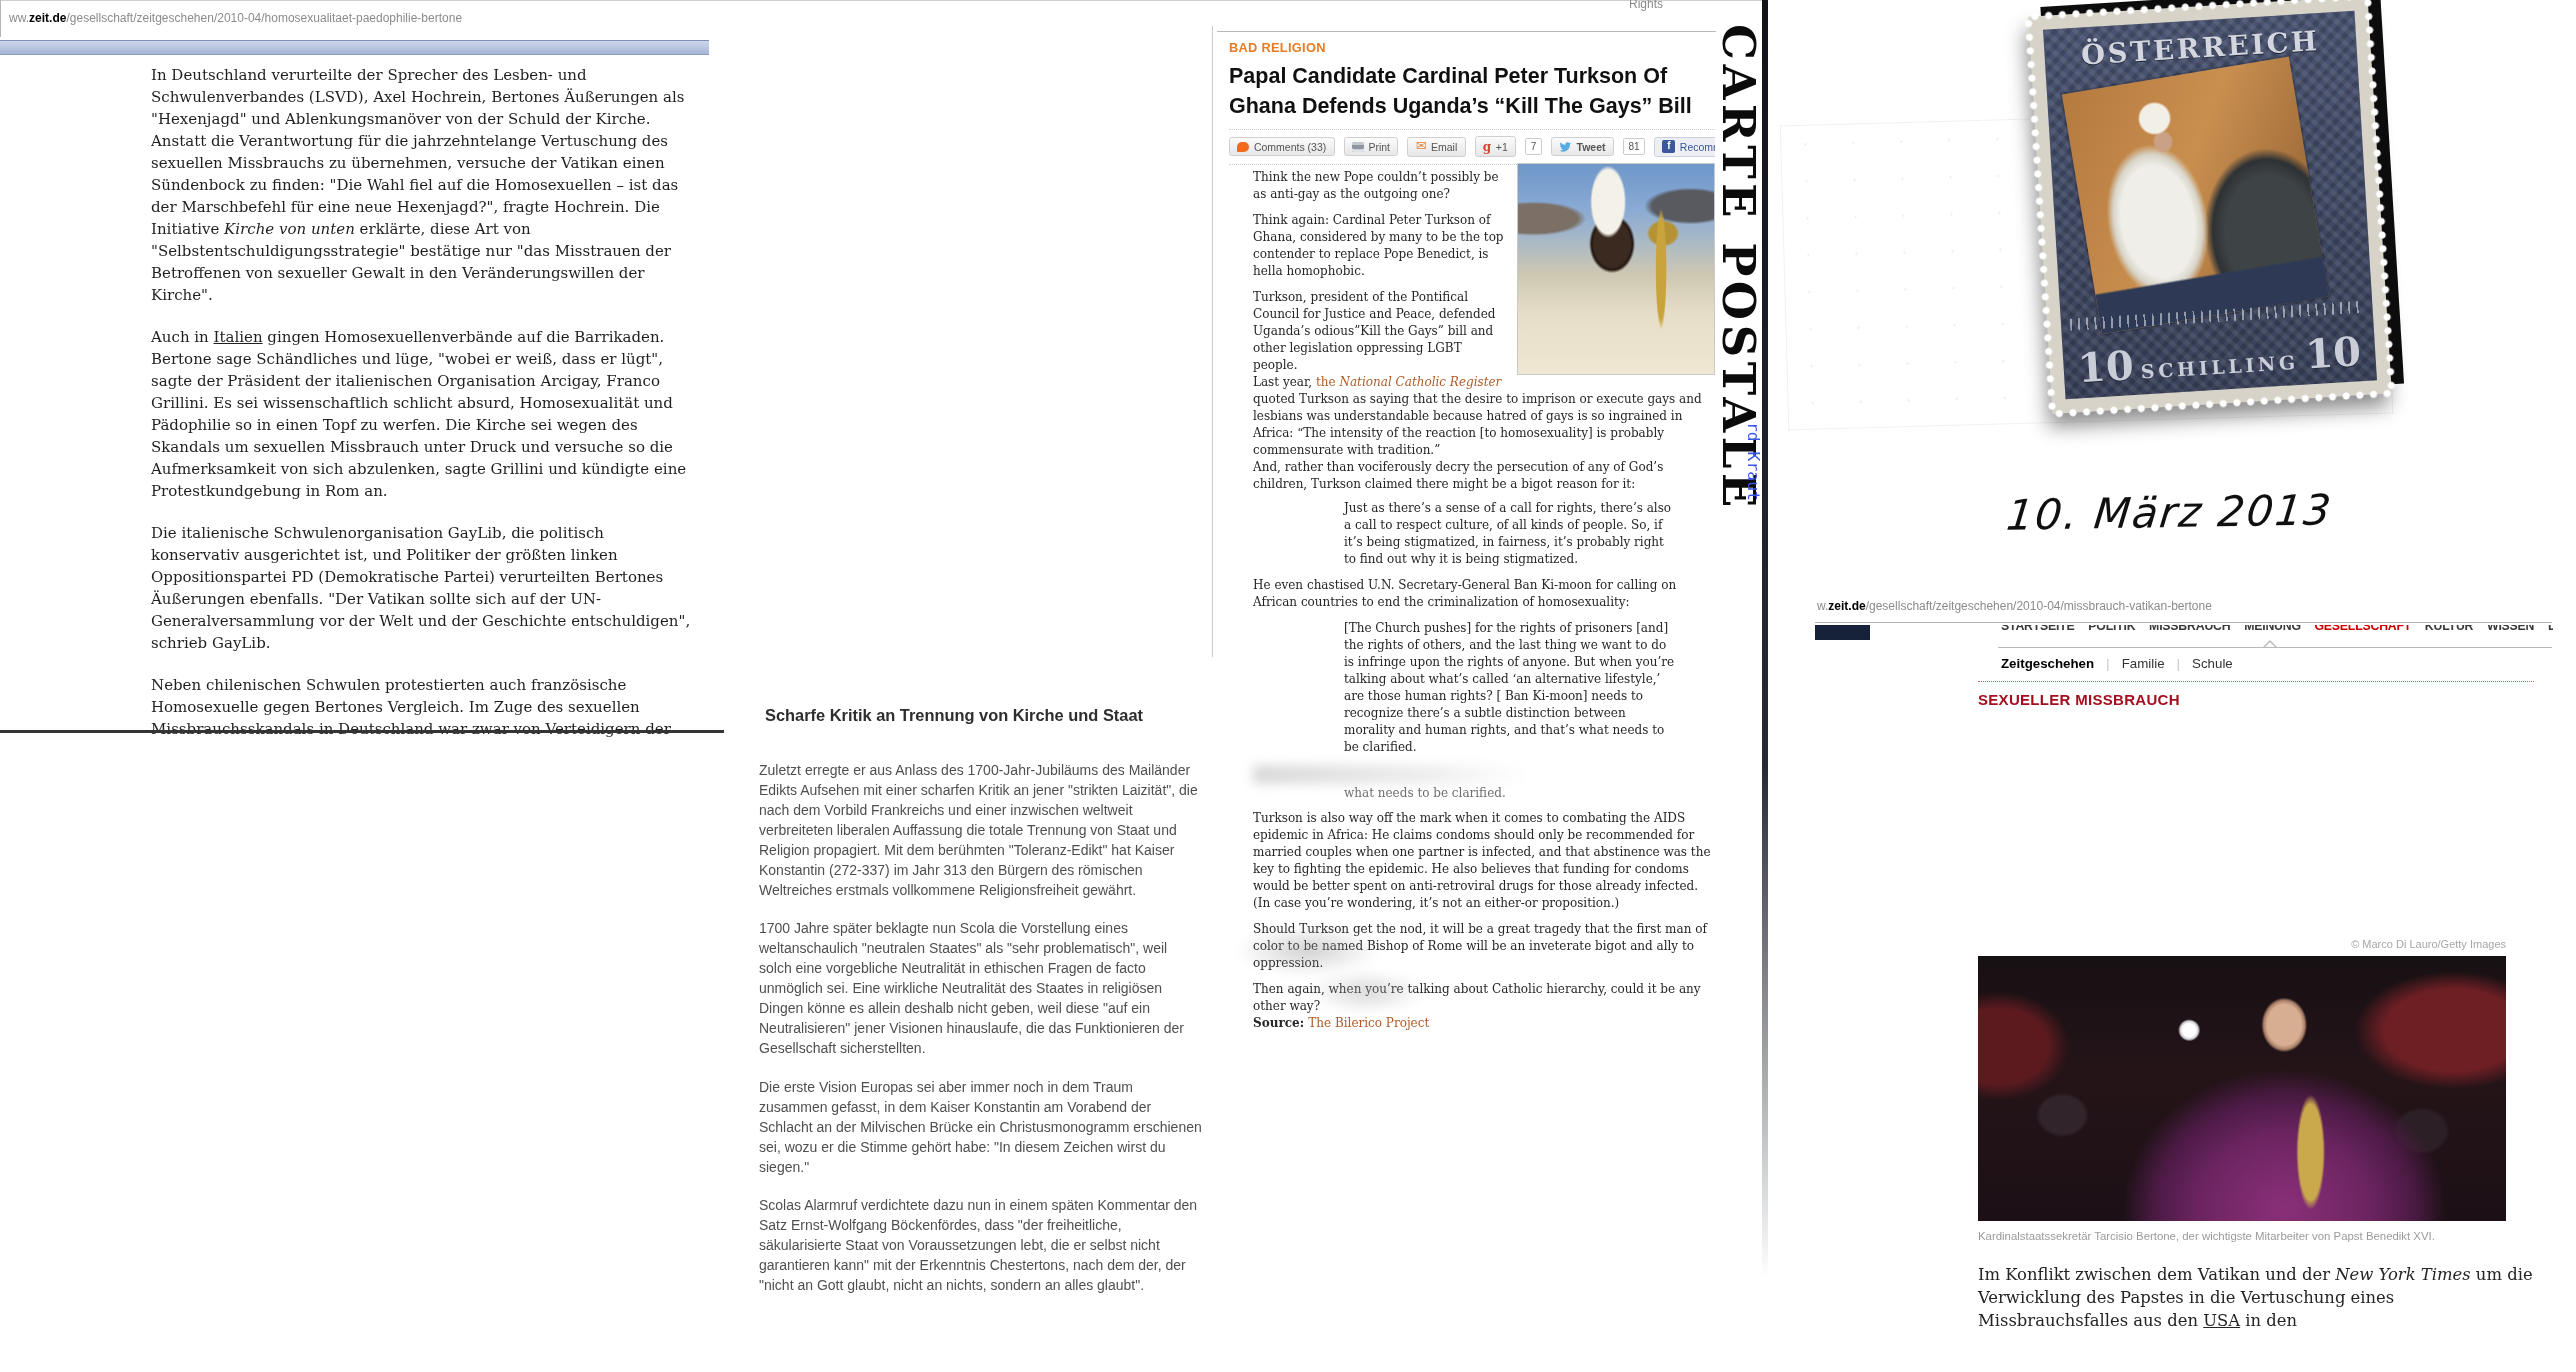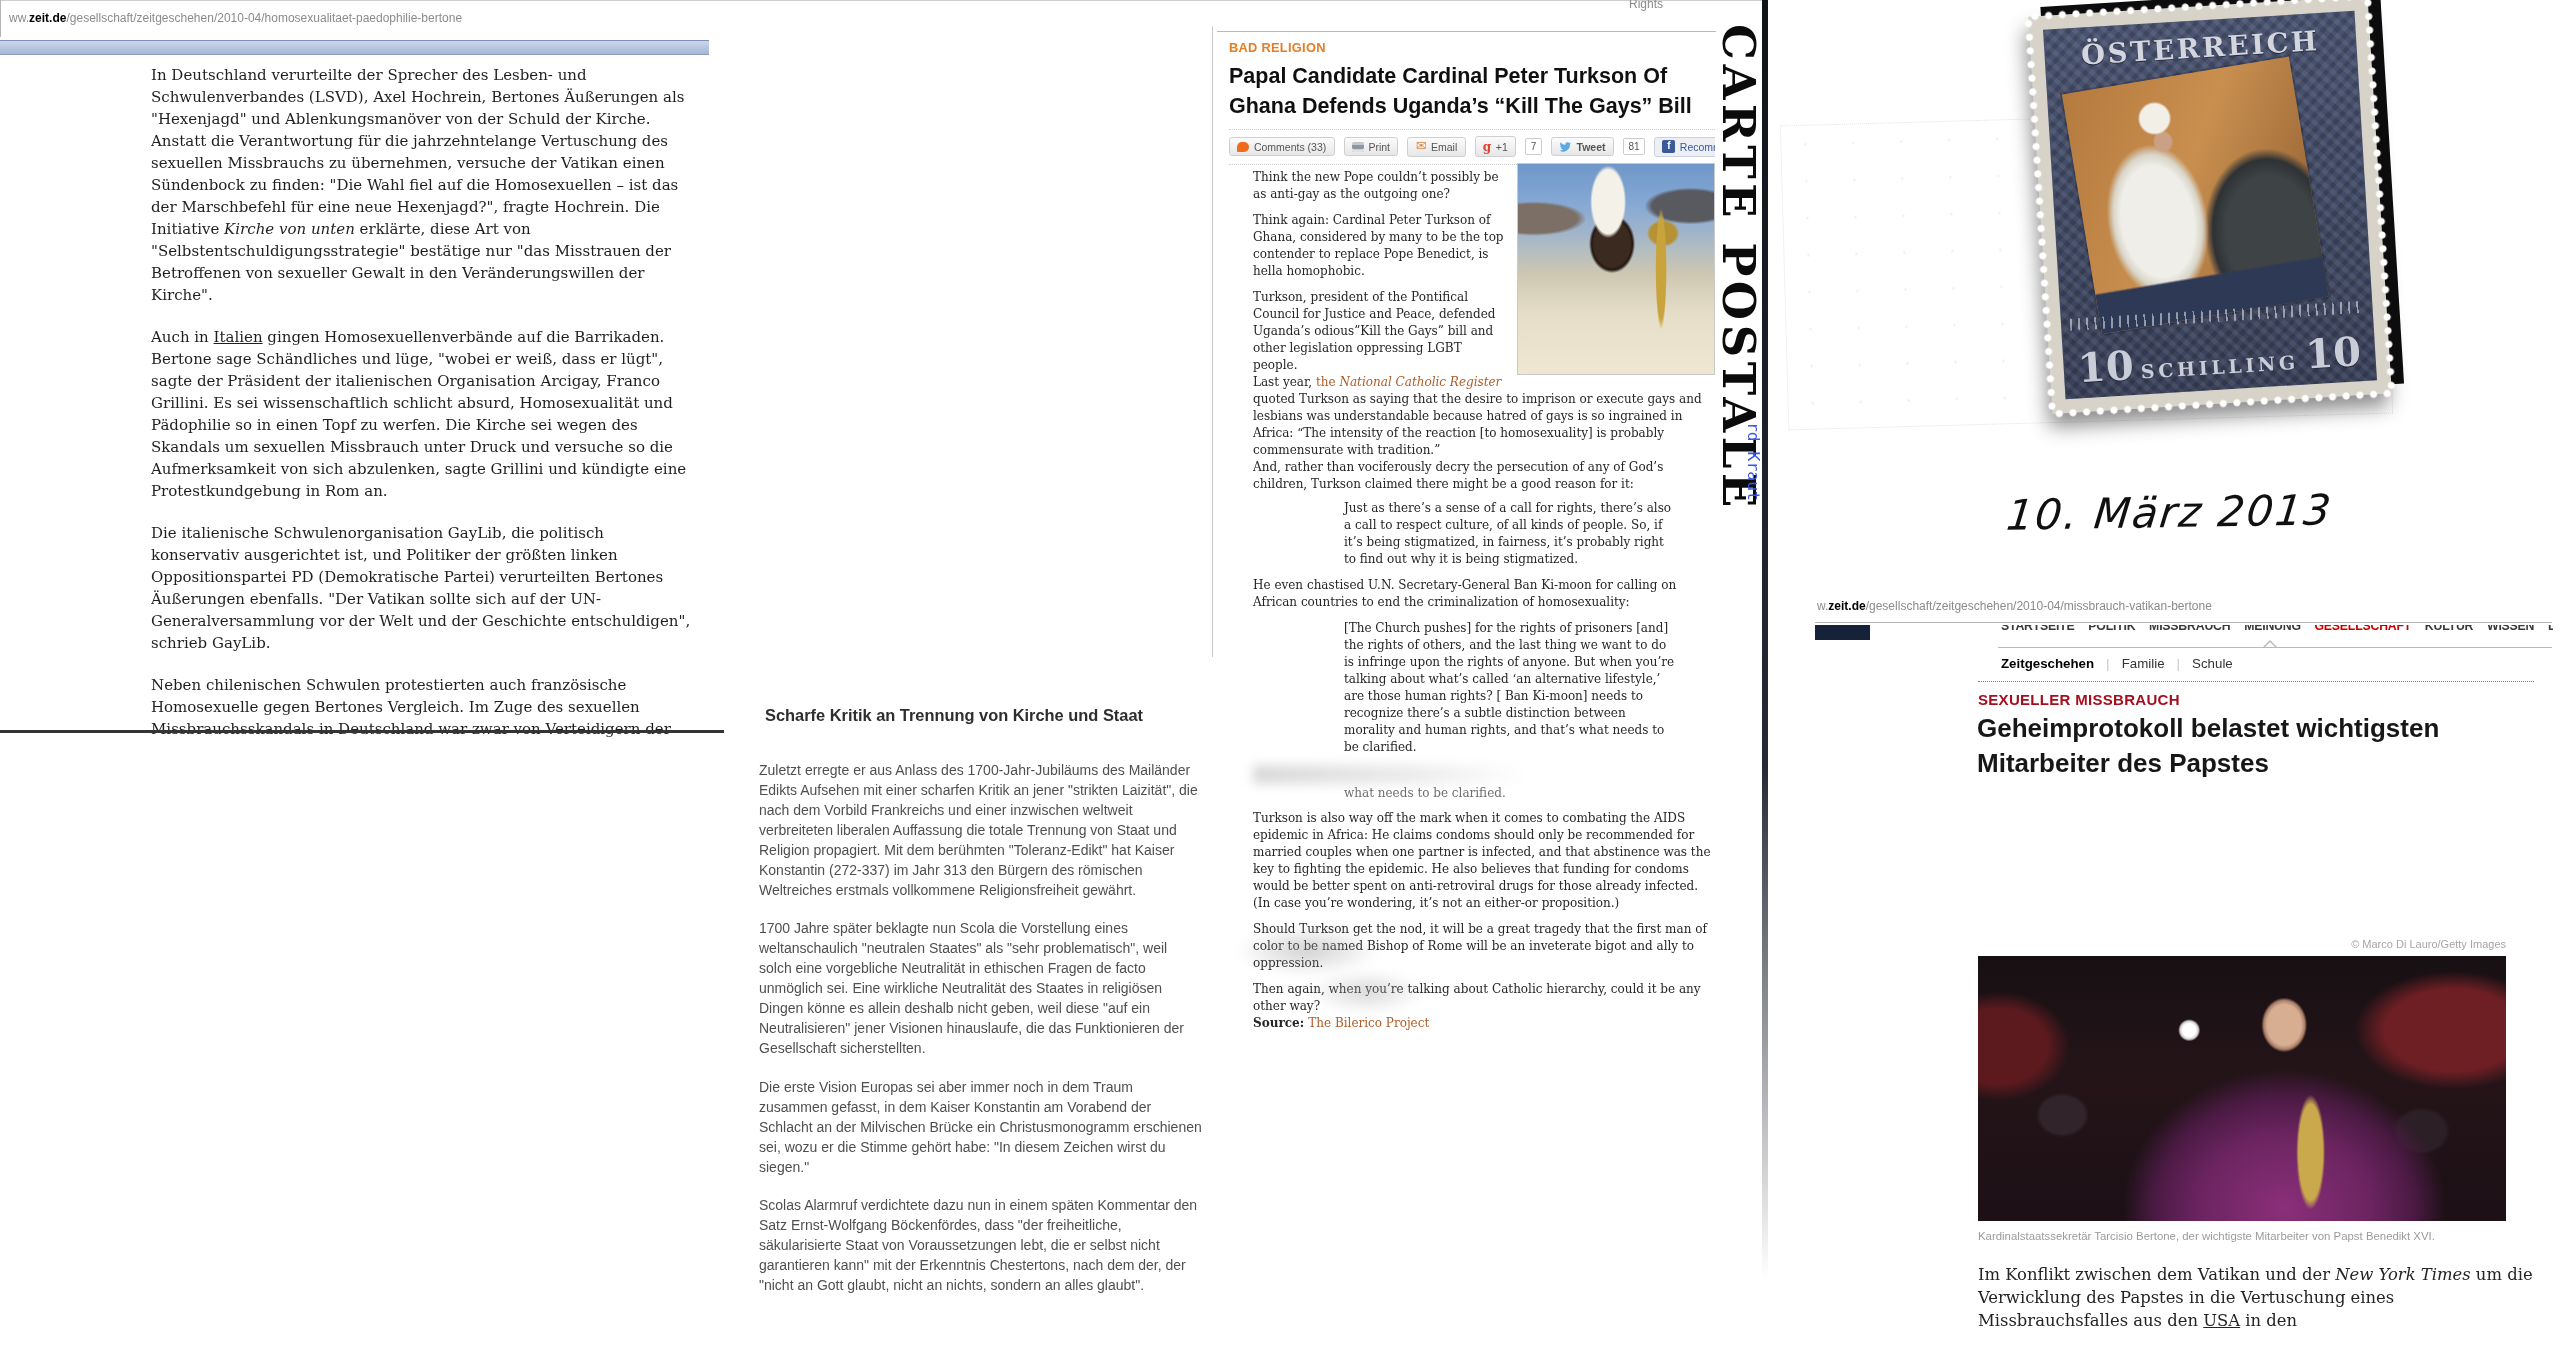--- a/index.html
+++ b/index.html
@@ -246,21 +246,21 @@
 
     </div>
     <div class="dotted"></div>
 
     <div class="b-body">
       <div class="turkson-photo"></div>
       <p>Think the new Pope couldn’t possibly be as anti-gay as the outgoing one?</p>
       <p>Think again: Cardinal Peter Turkson of Ghana, considered by many to be the top contender to replace Pope Benedict, is hella homophobic.</p>
       <p class="tight">Turkson, president of the Pontifical Council for Justice and Peace, defended Uganda’s odious”Kill the Gays” bill and other legislation oppressing LGBT people.</p>
       <p class="tight"><span>Last year, </span><span class="b-link"><span>the </span><span class="it">National Catholic Register</span></span><span> quoted Turkson as saying that the desire to imprison or execute gays and lesbians was understandable because hatred of gays is so ingrained in Africa: “The intensity of the reaction [to homosexuality] is probably commensurate with tradition.”</span></p>
-      <p class="tight">And, rather than vociferously decry the persecution of any of God’s children, Turkson claimed there might be a good reason for it:</p>
+      <p class="tight">And, rather than vociferously decry the persecution of any of God’s children, Turkson claimed there might be a bigot reason for it:</p>
       <p style="margin:0;height:7.3px;"></p>
       <blockquote>Just as there’s a sense of a call for rights, there’s also a call to respect culture, of all kinds of people. So, if it’s being stigmatized, in fairness, it’s probably right to find out why it is being stigmatized.</blockquote>
       <p>He even chastised U.N. Secretary-General Ban Ki-moon for calling on African countries to end the criminalization of homosexuality:</p>
       <blockquote>[The Church pushes] for the rights of prisoners [and] the rights of others, and the last thing we want to do is infringe upon the rights of anyone. But when you’re talking about what’s called ‘an alternative lifestyle,’ are those human rights? [ Ban Ki-moon] needs to recognize there’s a subtle distinction between morality and human rights, and that’s what needs to be clarified.</blockquote>
       <div class="seam">
         <div class="smear"></div>
         <div class="ghost">what needs to be clarified.</div>
       </div>
       <p>Turkson is also way off the mark when it comes to combating the AIDS epidemic in Africa: He claims condoms should only be recommended for married couples when one partner is infected, and that abstinence was the key to fighting the epidemic. He also believes that funding for condoms would be better spent on anti-retroviral drugs for those already infected. (In case you’re wondering, it’s not an either-or proposition.)</p>
       <p>Should Turkson get the nod, it will be a great tragedy that the first man of color to be named Bishop of Rome will be an inveterate bigot and ally to oppression.</p>
@@ -319,20 +319,19 @@
   <div class="abs r-subnav">
     <span class="zg">Zeitgeschehen</span>
     <span class="sep">|</span>
     <span>Familie</span>
     <span class="sep">|</span>
     <span>Schule</span>
   </div>
 
   <div class="abs r-dotted"></div>
   <div class="abs r-kicker">SEXUELLER MISSBRAUCH</div>
-  <h1 class="abs r-headline" style="margin:0;">Geheimprotokoll belastet wichtigsten Mitarbeiter des Papstes</h1>
   <div class="abs r-credit">© Marco Di Lauro/Getty Images</div>
   <div class="abs bertone-photo"></div>
   <div class="abs r-caption">Kardinalstaatssekretär Tarcisio Bertone, der wichtigste Mitarbeiter von Papst Benedikt XVI.</div>
   <div class="abs r-body"><span>Im Konflikt zwischen dem Vatikan und der </span><span class="em">New York Times</span><span> um die Verwicklung des Papstes in die Vertuschung eines Missbrauchsfalles aus den </span><span class="lnk">USA</span><span> in den</span></div>
 
 </div>
 
 
 </body></html>

